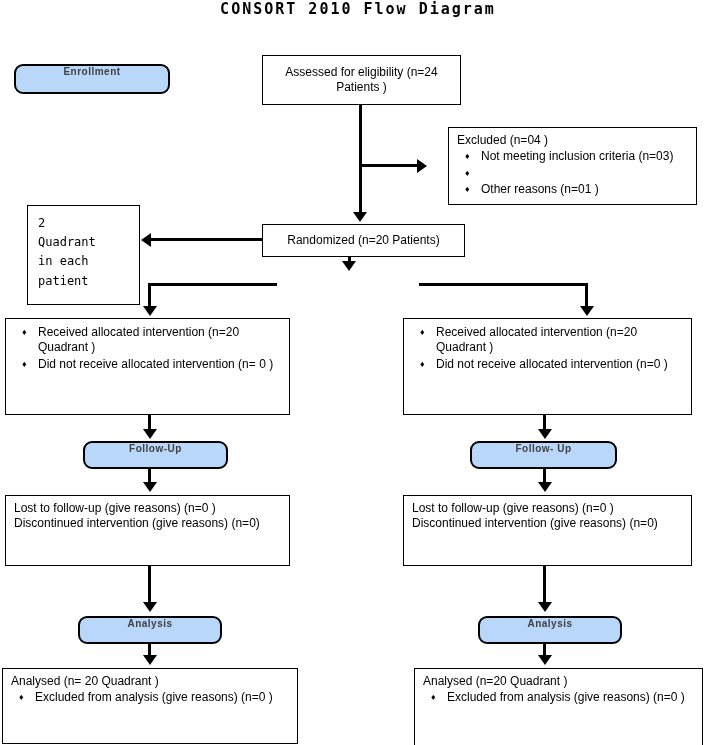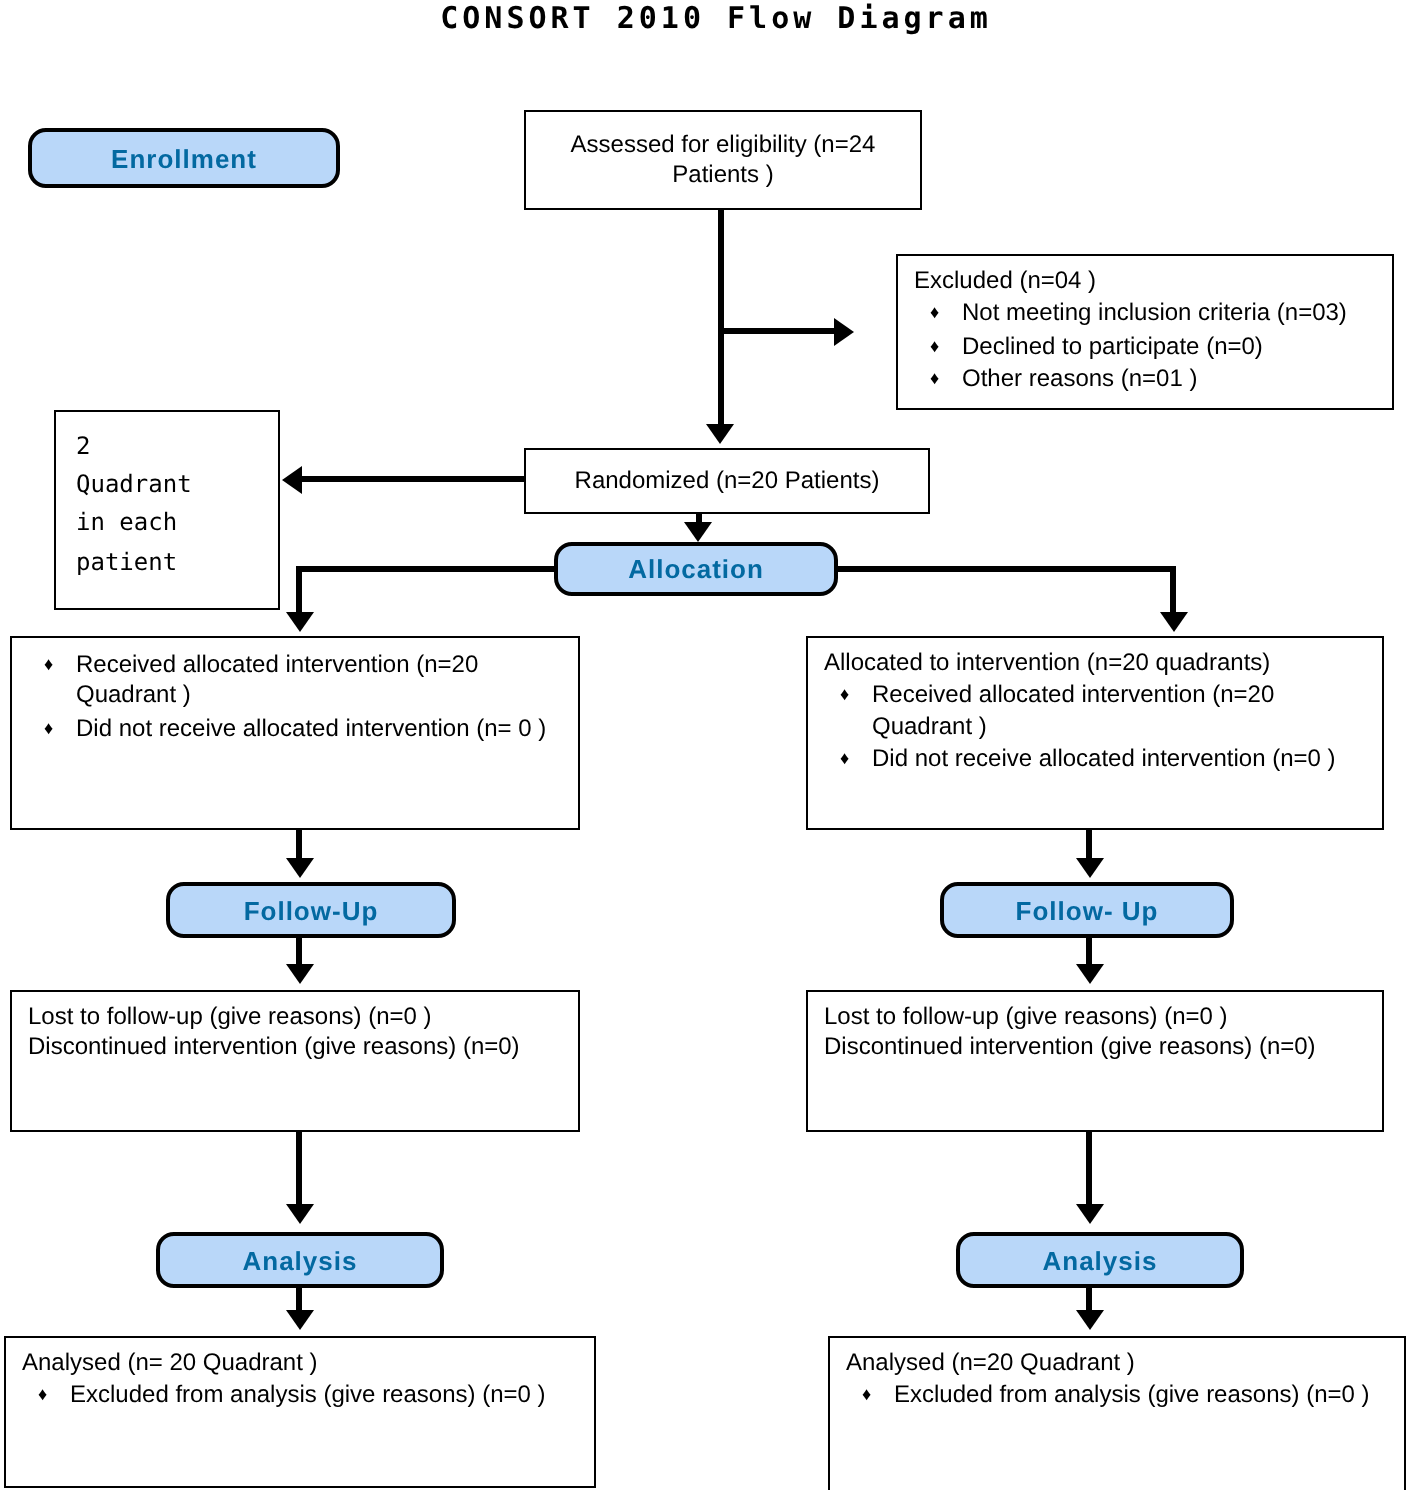--- a/index.html
+++ b/index.html
@@ -6,23 +6,23 @@
   #canvas{
     position:relative;width:704px;height:745px;background:#ffffff;
     font-family:"Liberation Sans",sans-serif;color:#000;overflow:hidden;padding-left:12px;
   }
   .title{
     position:absolute;top:0;left:0;width:100%;text-align:center;
     font-family:"DejaVu Sans Mono",monospace;font-weight:bold;font-size:15px;
     letter-spacing:2px;
   }
   .stage{
-    position:absolute;display:flex;align-items:center;justify-content:center;
+    position:absolute;display:flex;align-items:flex-start;justify-content:center;
     background:#b9d7f9;border:2px solid #000;border-radius:9px;
-    color:#0369a1;font-weight:bold;font-size:13px;box-sizing:border-box;
+    color:#404040;font-weight:bold;font-size:10px;box-sizing:border-box;
     letter-spacing:0.5px;
   }
   .box{
     position:absolute;background:#fff;border:1px solid #000;box-sizing:border-box;
     font-size:12px;line-height:1.28;
   }
   .box.center{display:flex;align-items:center;justify-content:center;text-align:center;}
   .box.pad{padding:5px 8px;}
   .mono{
     font-family:"DejaVu Sans Mono",monospace;font-size:12px;line-height:1.6;
@@ -71,21 +71,20 @@
   <div class="arrow-right" style="left:417px;top:159px;"></div>
 
   <div class="box pad" style="left:428px;top:127px;width:249px;height:78px;margin-left:20px;">
     <div>Excluded (n=04 )</div>
     <div class="bullet">
       <span class="marker">♦</span>
       <span class="btext">Not meeting inclusion criteria (n=03)</span>
     </div>
     <div class="bullet">
       <span class="marker">♦</span>
-      <span class="btext">Declined to participate (n=0)</span>
     </div>
     <div class="bullet">
       <span class="marker">♦</span>
       <span class="btext">Other reasons (n=01 )</span>
     </div>
   </div>
 
   <div class="box" style="left:27px;top:205px;width:113px;height:100px;">
     <div class="mono">2
 Quadrant
@@ -96,23 +95,20 @@
   <div class="hline" style="left:151px;top:238px;width:111px;"></div>
   <div class="arrow-left" style="left:141px;top:233px;"></div>
 
   <div class="box center" style="left:262px;top:224px;width:203px;height:33px;">
     <span>Randomized (n=20 Patients)</span>
   </div>
 
   <div class="vline" style="left:348px;top:257px;height:6px;"></div>
   <div class="arrow-down" style="left:342px;top:261px;"></div>
 
-  <div class="stage" style="left:277px;top:271px;width:142px;height:27px;">
-    <span>Allocation</span>
-  </div>
 
   <div class="hline" style="left:148px;top:283px;width:129px;"></div>
   <div class="vline" style="left:148px;top:283px;height:25px;"></div>
   <div class="arrow-down" style="left:143px;top:306px;"></div>
 
   <div class="hline" style="left:419px;top:283px;width:169px;"></div>
   <div class="vline" style="left:585px;top:283px;height:25px;"></div>
   <div class="arrow-down" style="left:580px;top:306px;"></div>
 
   <div class="box pad" style="left:5px;top:318px;width:285px;height:97px;">
@@ -120,21 +116,20 @@
       <span class="marker">♦</span>
       <span class="btext">Received allocated intervention (n=20 Quadrant )</span>
     </div>
     <div class="bullet">
       <span class="marker">♦</span>
       <span class="btext">Did not receive allocated intervention (n= 0 )</span>
     </div>
   </div>
 
   <div class="box pad" style="left:403px;top:318px;width:289px;height:97px;">
-    <div>Allocated to intervention (n=20 quadrants)</div>
     <div class="bullet">
       <span class="marker">♦</span>
       <span class="btext">Received allocated intervention (n=20 Quadrant )</span>
     </div>
     <div class="bullet">
       <span class="marker">♦</span>
       <span class="btext">Did not receive allocated intervention (n=0 )</span>
     </div>
   </div>
 

